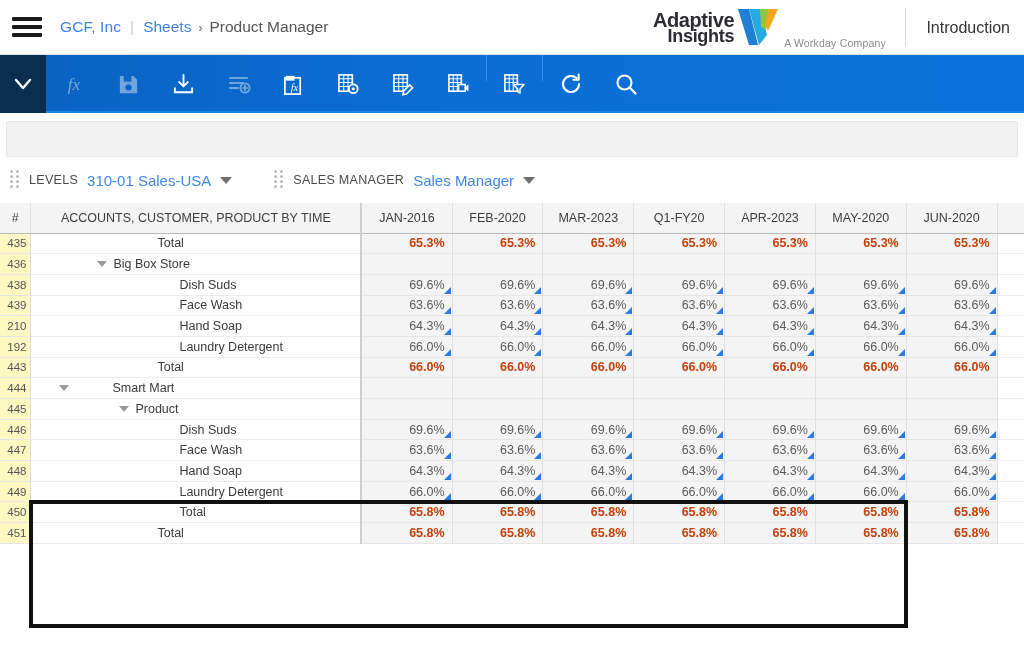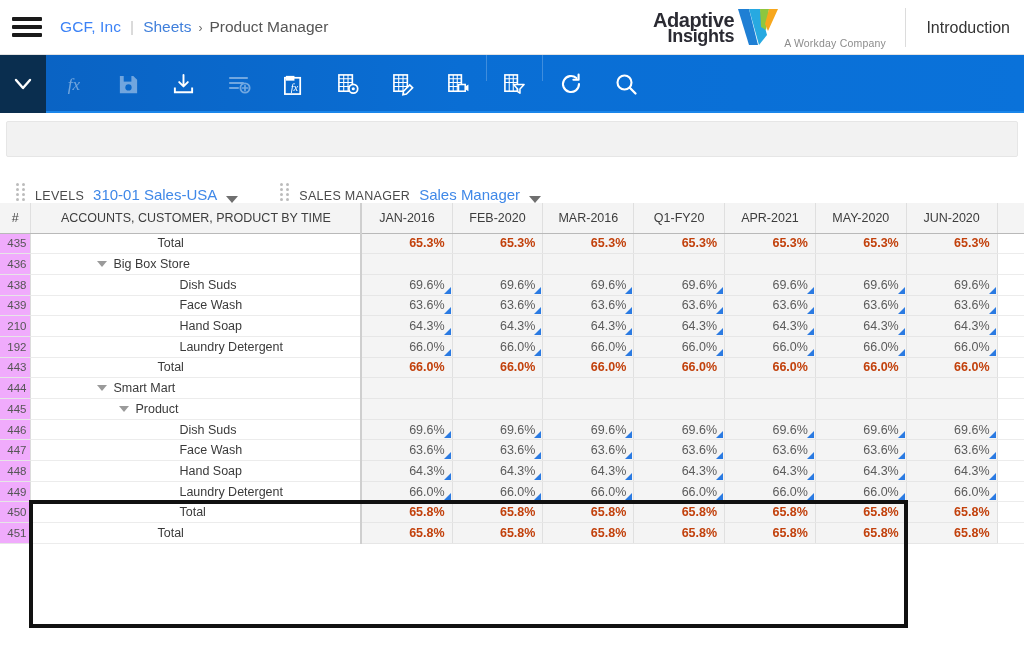--- a/index.html
+++ b/index.html
@@ -85,22 +85,22 @@
   .tb-sep { width: 1px; height: 26px; background: rgba(255,255,255,.22); }
 
   
   .grey-strip {
     margin: 8px 6px 0 6px; height: 36px;
     background: #f2f2f2; border: 1px solid #e6e6e6; border-radius: 2px;
   }
 
   
   .filter-bar {
-    height: 46px; display: flex; align-items: flex-end;
-    padding-left: 16px; background: #fff;
+    height: 46px; display: flex; align-items: center;
+    padding-left: 10px; background: #fff;
   }
   .grip {
     width: 9px; height: 20px; display: grid;
     grid-template-columns: 3px 3px; grid-template-rows: repeat(4,3px);
     gap: 2px 3px; margin-right: 10px; cursor: grab;
   }
   .grip b { background: #bcbcbc; border-radius: 50%; display: block; width:3px; height:3px;}
   .f-label {
     font-size: 12.5px; color: #4a4a4a; letter-spacing: .3px;
     font-weight: 500; margin-right: 9px; white-space: nowrap;
@@ -127,21 +127,21 @@
     border-bottom: 1px solid #b9b9b9; border-right: 1px solid #dfdfdf;
     font-weight: 400; color: #3d3d3d; font-size: 12.5px; text-align: center;
     padding: 0 4px;
   }
   thead th.h-num { color: #444; }
   thead th.h-name { border-right: 2px solid #cfcfcf; }
   thead th.h-tail { border-right: none; }
 
   tbody td { height: 20.7px; padding: 0; font-size: 12.5px; }
   td.n {
-    background: #f0abfc; color: #555; text-align: right;
+    background: #fef9c3; color: #555; text-align: right;
     padding-right: 4px; font-size: 11.5px;
     border-bottom: 1px solid #e6e6e6; border-right: 1px solid #dcdcdc;
   }
   td.lbl {
     background: #ffffff; color: #3a3a3a;
     border-bottom: 1px solid #ececec; border-right: 2px solid #cfcfcf;
     position: relative; white-space: nowrap;
   }
   td.lbl .tw { display: flex; align-items: center; height: 100%; }
   td.lbl .tri {
@@ -364,23 +364,23 @@
           <col class="c-data">
           <col class="c-data">
         <col class="c-tail">
       </colgroup>
       <thead>
           <tr id="hdr">
             <th class="h-num">#</th>
             <th class="h-name">ACCOUNTS, CUSTOMER, PRODUCT BY TIME</th>
             <th>JAN-2016</th>
             <th>FEB-2020</th>
-            <th>MAR-2016</th>
+            <th>MAR-2023</th>
             <th>Q1-FY20</th>
-            <th>APR-2021</th>
+            <th>APR-2023</th>
             <th>MAY-2020</th>
             <th>JUN-2020</th>
             <th class="h-tail"></th>
           </tr>
         </thead>
       <tbody id="tbody">
           <tr>
             <td class="n">435</td>
             <td class="lbl">
               <div class="tw" style="padding-left: 110px;">
@@ -495,21 +495,21 @@
             <td class="v b">66.0%</td>
             <td class="v b">66.0%</td>
             <td class="v b">66.0%</td>
             <td class="v b">66.0%</td>
             <td class="v b">66.0%</td>
             <td class="tail"></td>
           </tr>
           <tr>
             <td class="n">444</td>
             <td class="lbl">
-              <div class="tw" style="padding-left: 66px;">
+              <div class="tw" style="padding-left: 28px; gap: 37px;">
                 <span class="tri"></span>
                 <span>Smart Mart</span>
               </div>
             </td>
             <td class="v"></td>
             <td class="v"></td>
             <td class="v"></td>
             <td class="v"></td>
             <td class="v"></td>
             <td class="v"></td>

